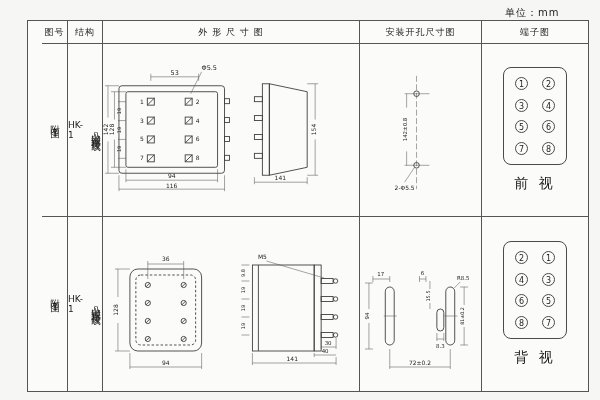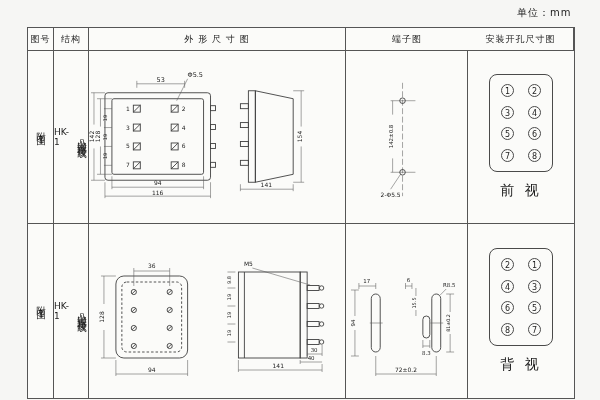--- a/index.html
+++ b/index.html
@@ -1,18 +1,18 @@
 <!DOCTYPE html>
 <html><head>
 <meta charset="utf-8">
 <style>
   html,body{margin:0;padding:0;}
   body{width:600px;height:400px;background:#f6f6f4;font-family:"DejaVu Sans","Liberation Sans",sans-serif;color:#1c1c1c;position:relative;overflow:hidden;}
-  .unit{position:absolute;top:6px;left:505px;font-size:10px;letter-spacing:1px;margin-left:12px;}
-  .tbl{position:absolute;left:27px;top:27px;display:grid;grid-template-columns:26px 35px 257px 122px 106px;grid-template-rows:23px 173px 174px;border:1px solid #555;background:#fbfbf9;}
+  .unit{position:absolute;top:6px;left:505px;font-size:10px;letter-spacing:1px;}
+  .tbl{position:absolute;left:27px;top:20px;display:grid;grid-template-columns:26px 35px 257px 122px 106px;grid-template-rows:23px 173px 174px;border:1px solid #555;background:#fbfbf9;padding-left:14px;}
   .c{border-right:1px solid #555;border-bottom:1px solid #555;box-sizing:border-box;overflow:hidden;position:relative;}
   .nr{border-right:none;} .nb{border-bottom:none;}
   .hc{display:flex;align-items:center;justify-content:center;font-size:9px;letter-spacing:1px;white-space:nowrap;}
   .figc{display:flex;align-items:center;justify-content:center;}
   .vtext{writing-mode:vertical-lr;text-orientation:upright;font-size:9.5px;letter-spacing:5px;}
   .structc{display:flex;flex-direction:row;align-items:center;justify-content:center;gap:5px;}
   .model{font-size:9px;}
   .stype{writing-mode:vertical-lr;text-orientation:upright;font-size:9.5px;letter-spacing:2px;}
   svg.drw{display:block;width:100%;height:100%;}
   .thin{stroke:#3f3f3f;stroke-width:0.9;fill:none;}
@@ -27,22 +27,22 @@
 </head>
 <body>
 
 <div class="unit">单位：mm</div>
 
 <div class="tbl">
 
   <div class="c hc">图号</div>
   <div class="c hc">结构</div>
   <div class="c hc">外 形 尺 寸 图</div>
+  <div class="c hc">安装开孔尺寸图</div>
   <div class="c hc nr">端子图</div>
-  <div class="c hc">安装开孔尺寸图</div>
 
   <div class="c figc">
     <span class="vtext">附图1</span>
   </div>
 
   <div class="c structc">
     <span class="model">HK-1</span>
     <span class="stype">凸出式前接线</span>
   </div>
 

